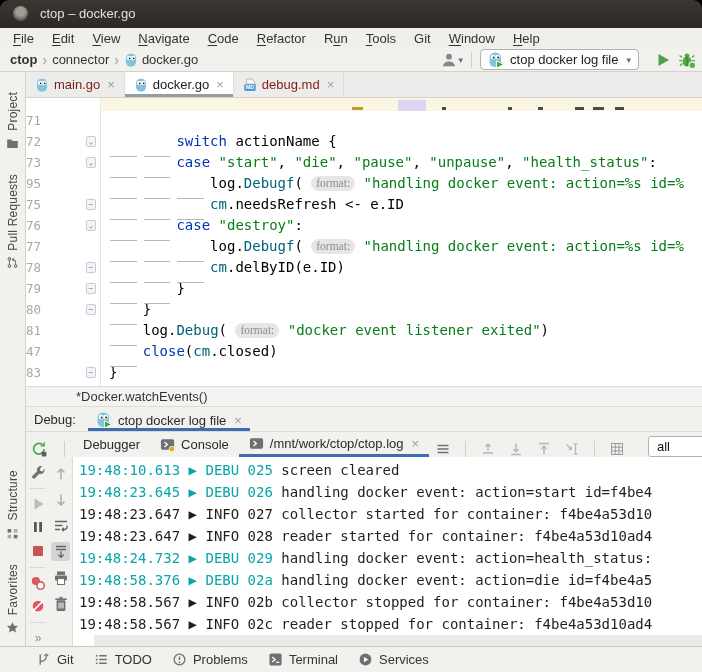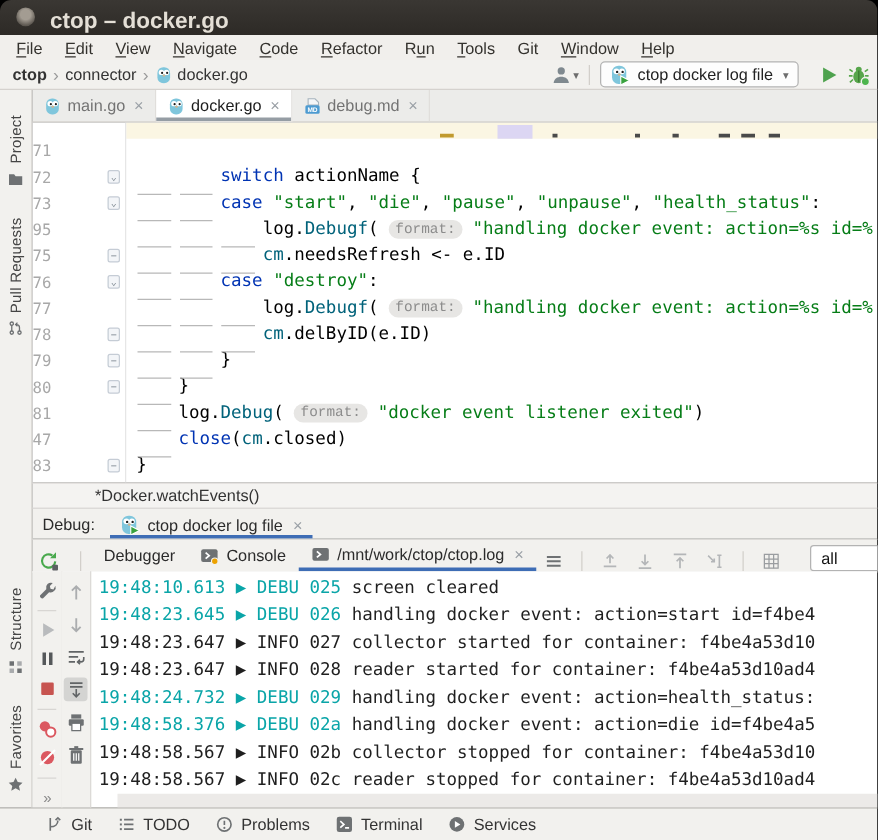--- a/index.html
+++ b/index.html
@@ -5,21 +5,21 @@
   html,body{margin:0;padding:0}
   body{width:702px;height:672px;position:relative;background:#000;font-family:"Liberation Sans",sans-serif;overflow:hidden;-webkit-font-smoothing:antialiased}
   .app{position:absolute;inset:0}
   u{text-decoration:underline;text-underline-offset:2px}
 
   
   .titlebar{position:absolute;top:0;left:0;right:0;height:28px;background:linear-gradient(#3a3733,#2d2a26);border-radius:9px 9px 0 0}
   .win-btn{position:absolute;left:13px;top:6px;width:15px;height:15px;border-radius:50%;background:radial-gradient(circle at 50% 38%,#a39c92 0 34%,#5d5851 72%);border:1px solid #17161
 
 4;box-sizing:border-box}
-  .title-text{position:absolute;left:40px;top:6px;font-size:18px;font-weight:bold;color:#e4dfd6}
+  .title-text{position:absolute;left:40px;top:6px;font-size:13px;font-weight:normal;color:#e4dfd6}
 
   
   .menubar{position:absolute;top:28px;left:0;right:0;height:20px;background:#f1efec;display:flex;align-items:center;padding-left:4px;font-size:13px;color:#34322e}
   .menu-item{padding:1px 9px;cursor:default}
 
   
   .toolbar{position:absolute;top:48px;left:0;right:0;height:23px;background:#f2f1ee;border-bottom:1px solid #d5d2ce;display:flex;align-items:center;font-size:13px;color:#333}
   .crumbs{display:flex;align-items:center;gap:5px;margin-left:10px}
   .crumb-sep{color:#9a9a9a;font-size:14px}
   .crumb.bold{font-weight:bold}
@@ -44,42 +44,42 @@
   .strip-group{position:absolute;left:0;width:100%;display:flex;flex-direction:column;align-items:center;gap:24px}
   .strip-group.top{top:20px}
   .strip-group.bottom{bottom:12px}
   .strip-btn{display:flex;flex-direction:column;align-items:center;gap:6px}
   .strip-label{writing-mode:vertical-rl;transform:rotate(180deg);font-size:12px;color:#454545;letter-spacing:.2px}
 
   
   .tabbar{position:absolute;top:72px;left:26px;right:0;height:26px;background:#ececea;display:flex;align-items:stretch;border-bottom:1px solid #d5d2ce;box-sizing:border-box}
   .etab{display:flex;align-items:center;gap:5px;padding:0 9px;font-size:13px;color:#1c1c1c;border-right:1px solid #e0dedb}
   .etab.selected{background:#fff;box-shadow:inset 0 -3px 0 #959da4}
-  .etab .lbl.modified{color:#737373}
+  .etab .lbl.modified{color:#7f1d1d}
   .tab-close{color:#9aa0a6;font-size:13px;margin-left:2px}
 
   
   .editor{position:absolute;top:98px;left:26px;right:0;height:288px;background:#fff;overflow:hidden}
   .gutter-sep{position:absolute;left:74px;top:0;bottom:0;width:1px;background:#e6e6e6}
   .clip-strip{position:absolute;left:75px;right:0;top:0;height:13px;background:#fbf6e3}
   .clip-strip i{position:absolute;bottom:1px;height:3px;background:#4a4a4a}
   .clip-strip .sel{background:#dcd6f3;height:12px;bottom:0}
   .clip-strip .yl{background:#c19a2e}
   #codeLines{position:absolute;top:12px;left:0;right:0}
   .code-row{height:21px;display:flex;align-items:stretch;white-space:pre;font-family:"DejaVu Sans Mono",monospace}
   .lnum{width:50px;flex:none;text-align:left;padding-right:3px;color:#a8a8a8;font-size:12.5px;line-height:21px}
   .foldc{width:24px;flex:none;position:relative}
   .fm{position:absolute;left:7px;top:5px;width:10px;height:11px;background:#f3f5f8;border:1px solid #c5ccd5;border-radius:2px;box-sizing:border-box;color:#7d8790;font-size:8px;line-height:9px;text-align:center}
   .code{padding-left:6px;font-size:14px;line-height:21px}
   .tk-kw{color:var(--kw)}
   .tk-str{color:var(--str)}
   .tk-fn{color:var(--fn)}
   .tk-var{color:var(--fn)}
   .tk-pl{color:#000}
-  .tk-hint{display:inline-block;background:#e7e6e4;color:#8c8c8c;border-radius:8px;padding:0 5px;font-family:Liberation Mono, monospace;font-size:11.5px;line-height:15px;vertical-align:1.5px}
+  .tk-hint{display:inline-block;background:#e7e6e4;color:#8c8c8c;border-radius:8px;padding:0 5px;font-family:Liberation Serif, serif;font-size:11.5px;line-height:15px;vertical-align:1.5px}
   .tab-ws{display:inline-block;width:4ch;position:relative}
   .tab-ws::before{content:"";position:absolute;left:1px;right:6px;top:10px;height:1px;background:#b8b8b8}
 
   
   .context-bar{position:absolute;top:386px;left:26px;right:0;height:19px;background:#f4f3f1;border-top:1px solid #dedcd9;border-bottom:1px solid #dedcd9;box-sizing:content-box;display:flex;align-items:center;padding-left:50px;font-size:13px;color:#333}
 
   
   .dbg-header{position:absolute;top:407px;left:26px;right:0;height:24px;background:#f2f1ee;display:flex;align-items:flex-end;font-size:13px;color:#2b2b2b}
   .dbg-label{align-self:center;padding:0 12px 0 8px}
   .session-tab{display:flex;align-items:center;gap:6px;padding:0 8px;border-bottom:3px solid var(--accent);box-sizing:border-box}

